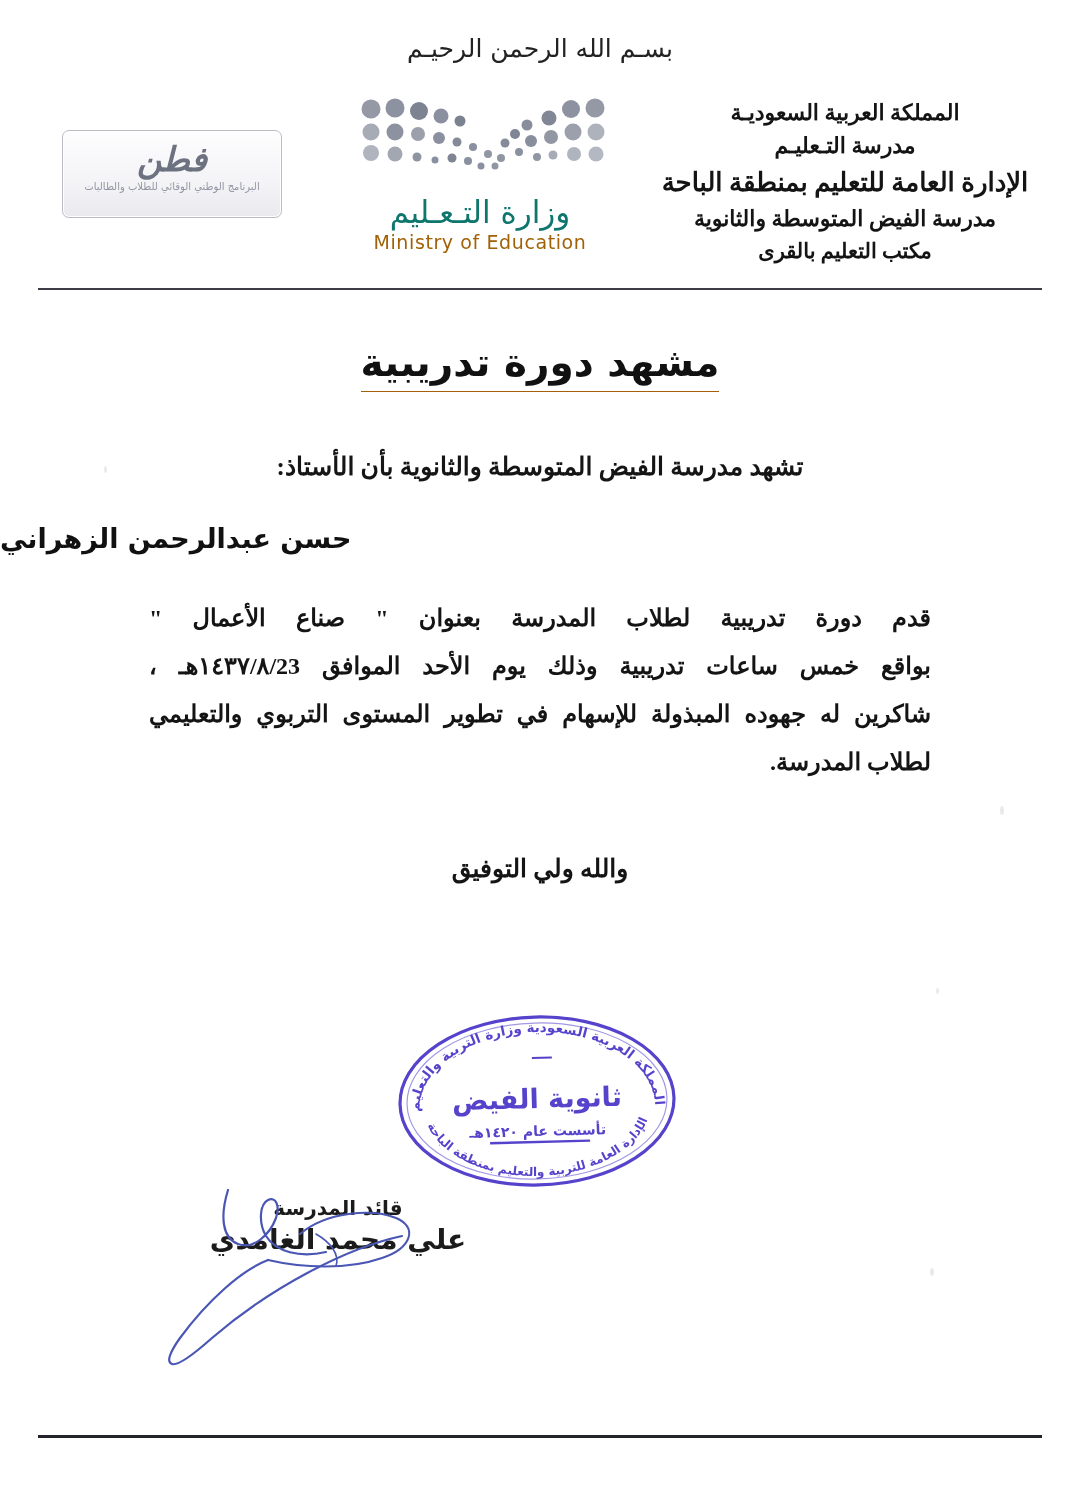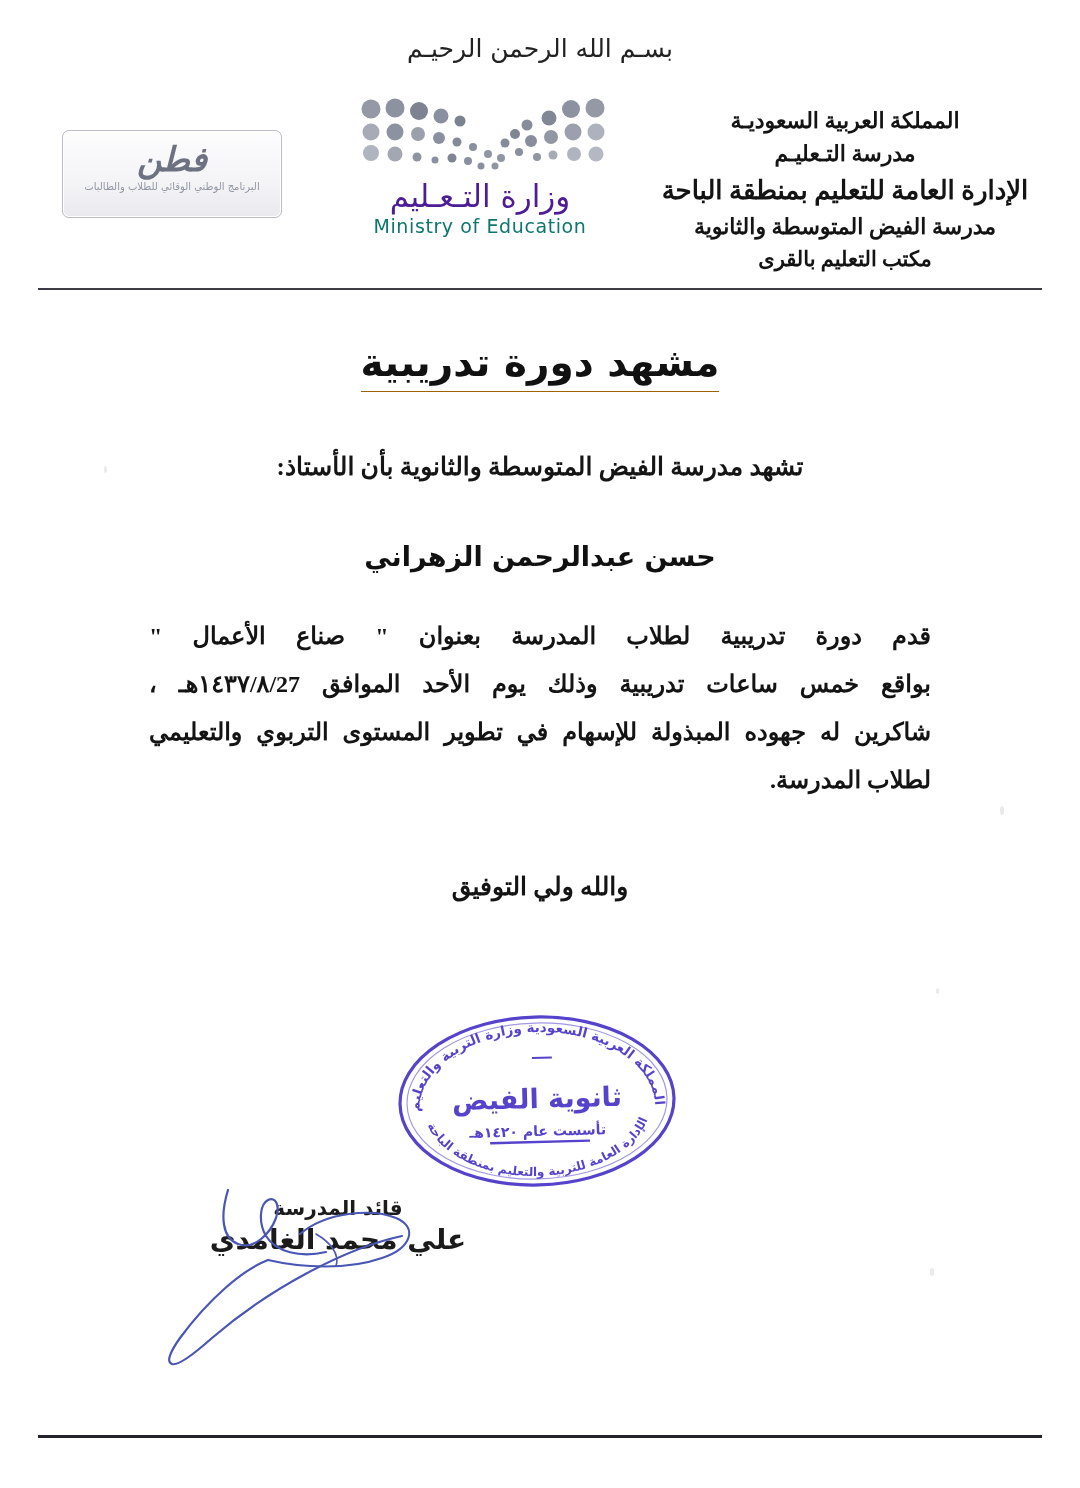--- a/index.html
+++ b/index.html
@@ -36,21 +36,21 @@
     position: absolute;
     top: 92px;
     left: 0;
     width: 1080px;
     height: 175px;
   }
 
   
   .org-block {
     position: absolute;
-    top: 12px;
+    top: 4px;
     right: 40px;
     width: 390px;
     text-align: center;
     direction: rtl;
   }
   .org-line {
     font-family: "Liberation Serif", serif;
     font-weight: bold;
     color: #141414;
     line-height: 1.52;
@@ -65,32 +65,32 @@
   
   .moe-logo {
     position: absolute;
     top: 4px;
     left: 305px;
     width: 350px;
     text-align: center;
   }
   .moe-dots { display: block; margin: 0 auto; }
   .moe-ar {
-    margin-top: 4px;
+    margin-top: 20px;
     font-family: "DejaVu Sans", sans-serif;
     font-size: 31px;
-    color: #4c1d95;
+    color: #0f766e;
     letter-spacing: 2px;
     direction: rtl;
   }
   .moe-en {
     margin-top: 1px;
     font-family: "DejaVu Sans", sans-serif;
     font-size: 19px;
-    color: #0f766e;
+    color: #a16207;
     letter-spacing: .6px;
     direction: ltr;
   }
 
   
   .fatin-box {
     position: absolute;
     top: 38px;
     left: 62px;
     width: 218px;
@@ -164,22 +164,22 @@
   }
   .intro-line {
     text-align: center;
     font-family: "Liberation Serif", serif;
     font-weight: bold;
     font-size: 25px;
     color: #151515;
     letter-spacing: .2px;
   }
   .recipient-name {
-    margin-top: 60px;
-    text-align: center;
+    margin-top: 42px;
+    text-align: left;
     font-family: "DejaVu Sans", sans-serif;
     font-weight: bold;
     font-size: 27px;
     color: #111;
     letter-spacing: .5px;
   }
   .para {
     margin: 40px auto 0;
     width: 782px;
     font-family: "Liberation Serif", serif;
@@ -334,21 +334,21 @@
   <div class="doc-title">
     <span>مشهد دورة تدريبية</span>
   </div>
 
   <div class="body-zone">
     <div class="intro-line">تشهد مدرسة الفيض المتوسطة والثانوية بأن الأستاذ:</div>
     <div class="recipient-name">حسن عبدالرحمن الزهراني</div>
 
     <div class="para">
       <span class="p-line l1">قدم  دورة تدريبية لطلاب المدرسة بعنوان  " صناع الأعمال  "</span>
-      <span class="p-line l2">بواقع خمس ساعات تدريبية  وذلك يوم الأحد الموافق  ١٤٣٧/٨/27هـ ،</span>
+      <span class="p-line l2">بواقع خمس ساعات تدريبية  وذلك يوم الأحد الموافق  ١٤٣٧/٨/23هـ ،</span>
       <span class="p-line l3">شاكرين له جهوده المبذولة للإسهام في تطوير المستوى التربوي والتعليمي</span>
       <span class="p-line l4">لطلاب المدرسة.</span>
     </div>
 
     <div class="closing">والله ولي التوفيق</div>
   </div>
 
   <svg class="stamp" viewBox="0 0 288 178" aria-hidden="true">
     <defs>
       <path id="arcTop" d="M 26,96 A 118,76 0 0 1 262,96"></path>

